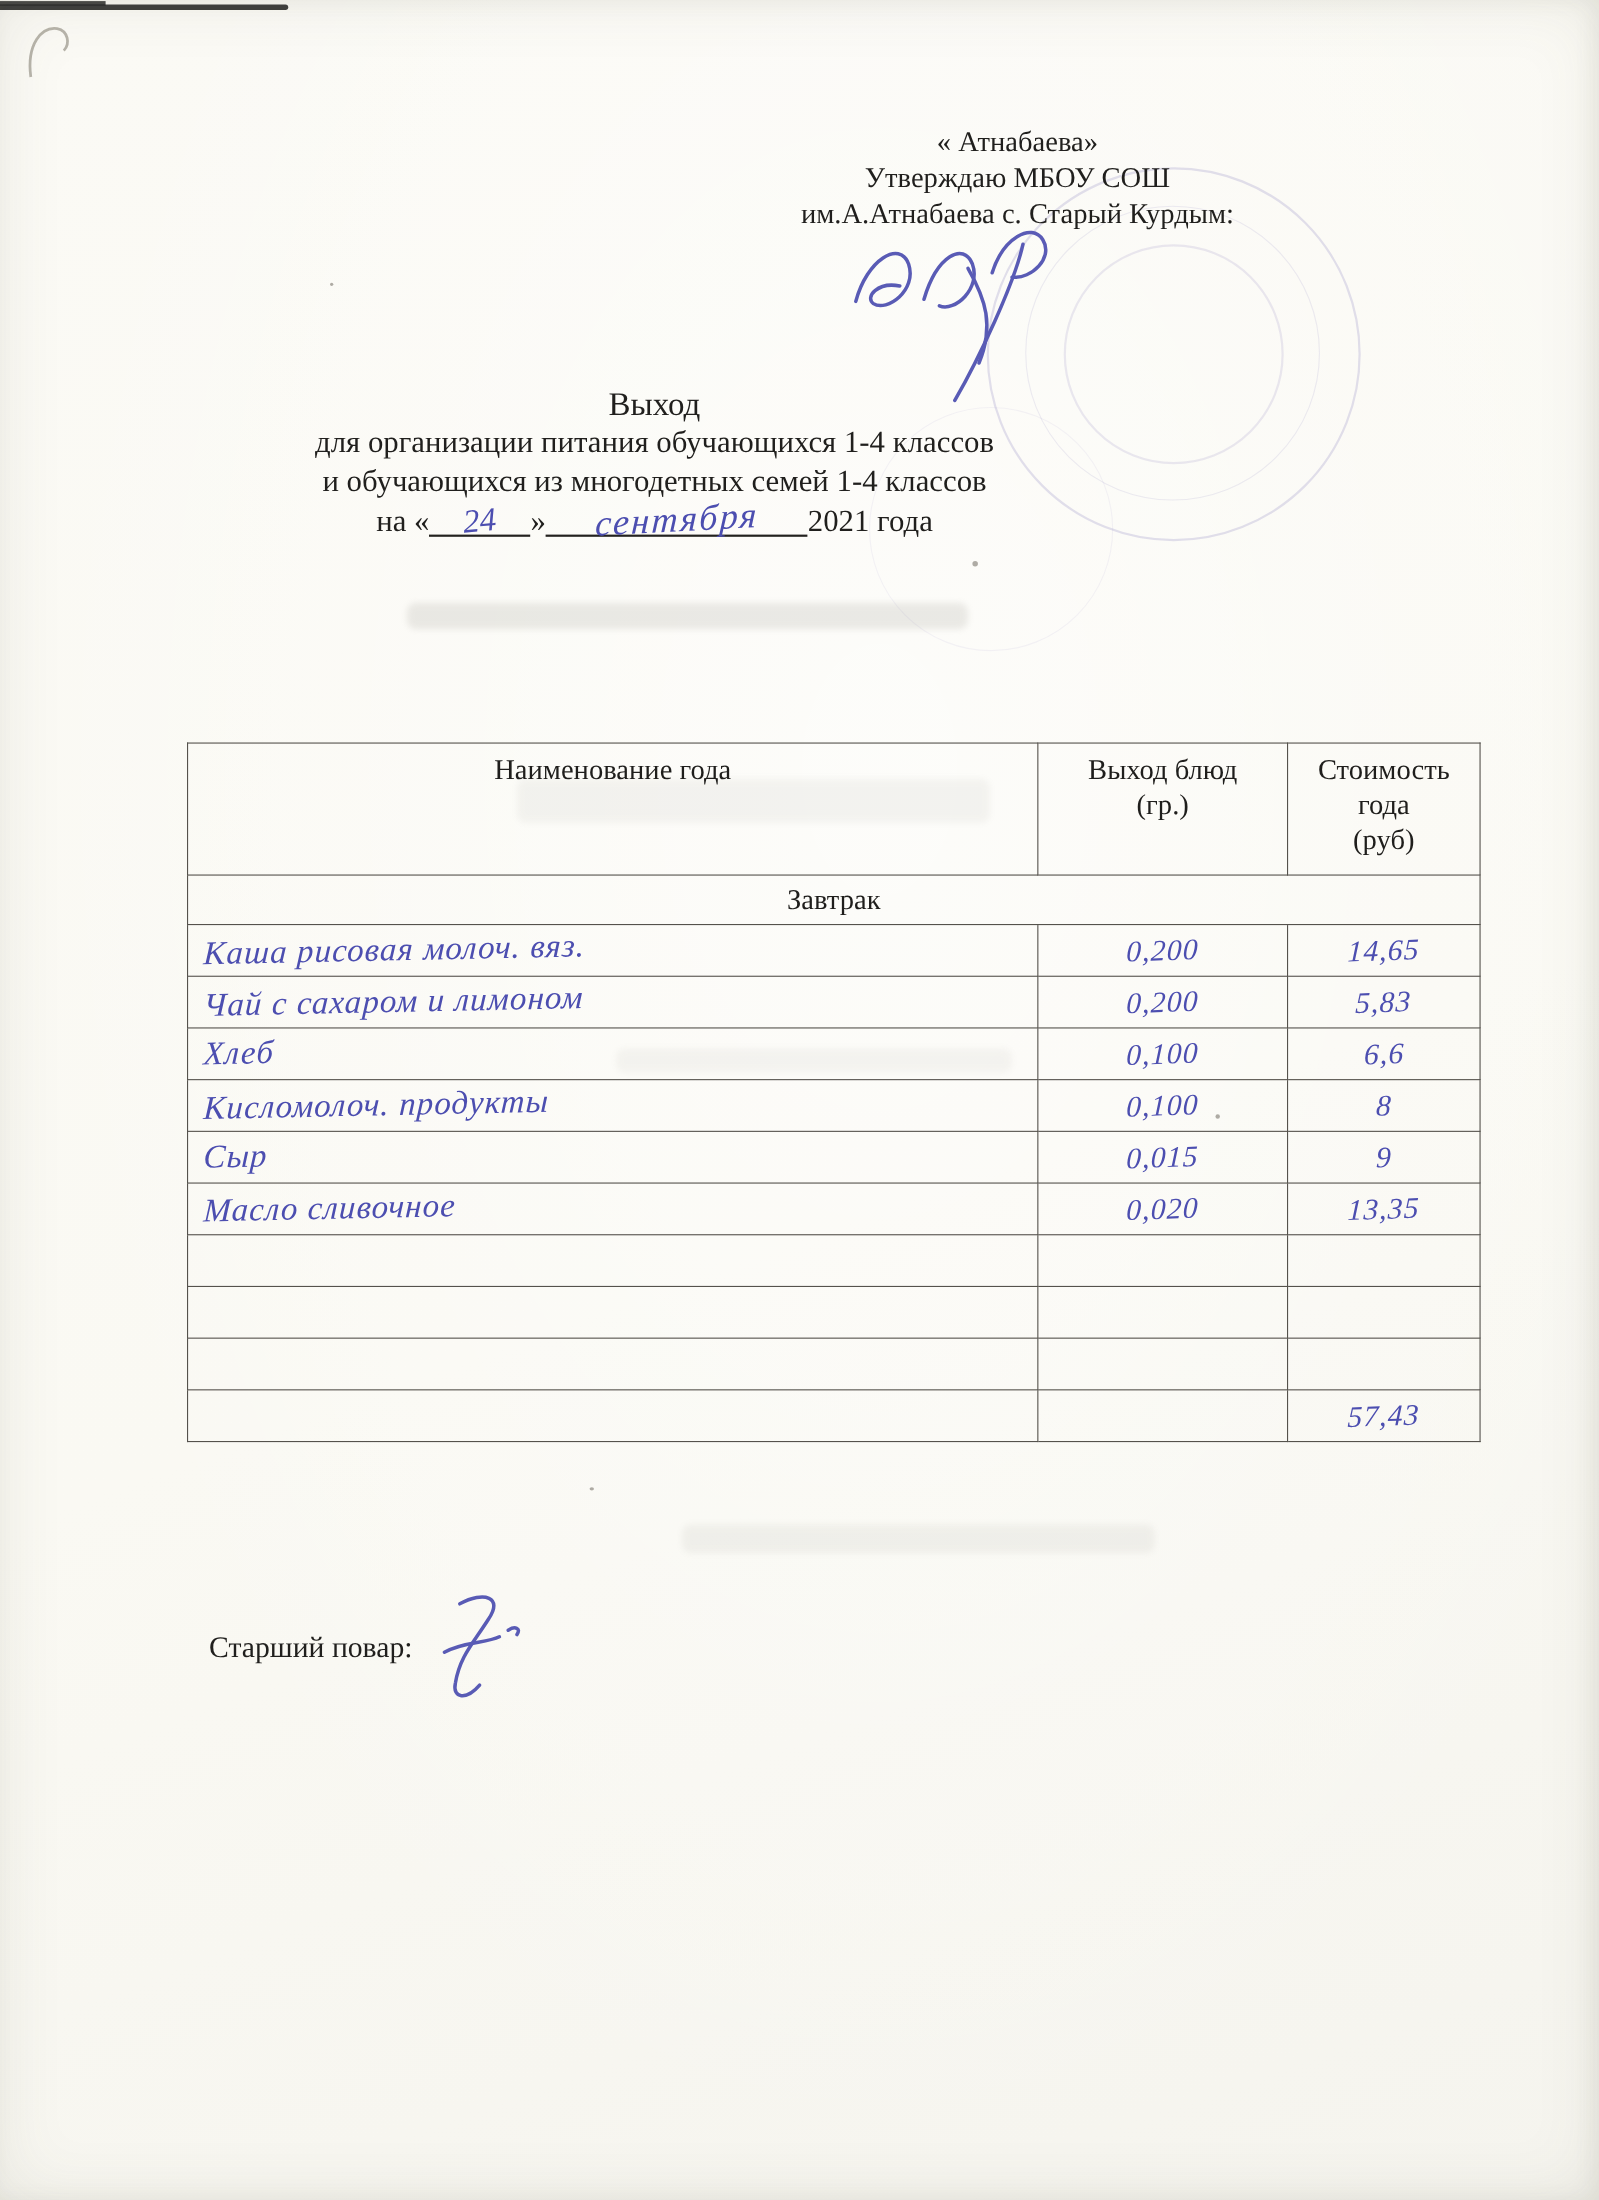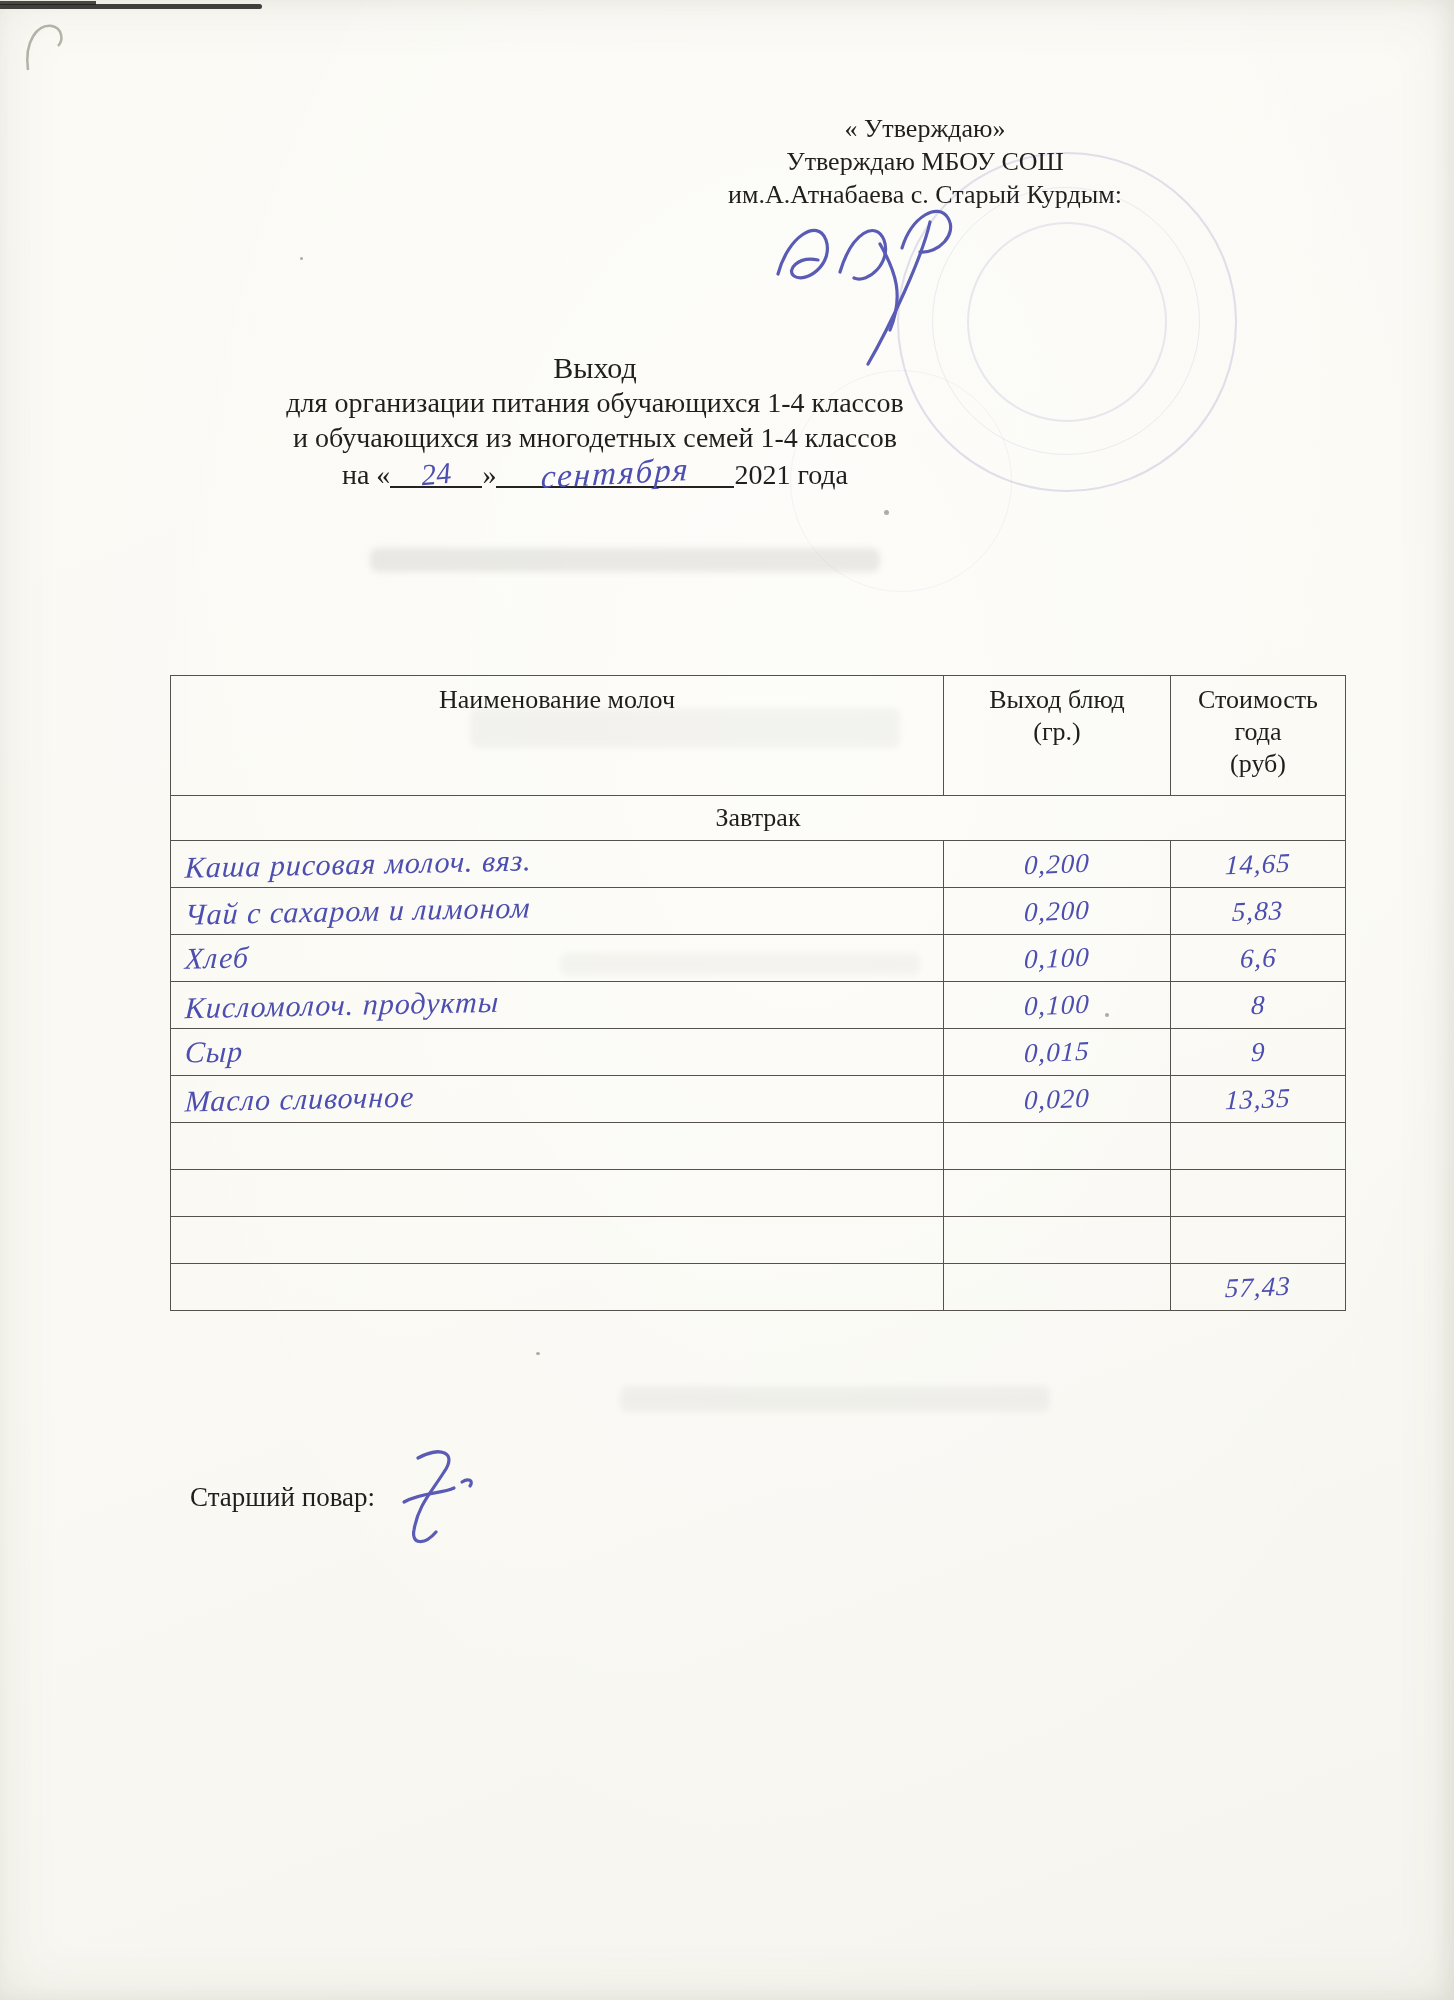--- a/index.html
+++ b/index.html
@@ -83,21 +83,21 @@
   <div class="smudge" style="left:470px;top:708px;width:430px;height:40px;opacity:.08;"></div>
   <div class="smudge" style="left:560px;top:953px;width:360px;height:22px;opacity:.07;"></div>
   <div class="smudge" style="left:620px;top:1386px;width:430px;height:26px;opacity:.09;"></div>
 
   <div class="stamp-ring" style="left:897px;top:152px;width:336px;height:336px;border-width:2.5px;"></div>
   <div class="stamp-ring" style="left:932px;top:187px;width:266px;height:266px;border-width:1.5px;opacity:.6;"></div>
   <div class="stamp-ring" style="left:967px;top:222px;width:196px;height:196px;border-width:2px;opacity:.7;"></div>
   <div class="stamp-ring" style="left:790px;top:370px;width:220px;height:220px;border-width:1.5px;opacity:.35;"></div>
 
   <div class="abs approval printed">
-    <div>« Утверждаю»</div>
+    <div>« Атнабаева»</div>
     <div>Утверждаю МБОУ СОШ</div>
     <div>им.А.Атнабаева с. Старый Курдым:</div>
   </div>
 
   <svg class="sig-svg" style="left:762px;top:188px;" width="230" height="190" viewBox="0 0 230 190">
     <g fill="none" stroke="#4c4eb0" stroke-width="3.2" stroke-linecap="round" opacity=".92">
       <path d="M16,86 C26,48 56,30 64,52 C72,76 44,96 32,88 C24,82 36,68 56,72"></path>
       <path d="M78,84 C90,44 114,32 122,52 C130,74 106,96 92,90"></path>
       <path d="M140,60 C150,28 176,14 186,30 C196,46 176,66 158,64"></path>
       <path d="M168,34 C160,70 128,138 106,176"></path>
@@ -116,21 +116,21 @@
 
 
   <table class="menu-table">
     <colgroup>
       <col style="width:773px">
         <col style="width:227px">
         <col style="width:175px">
     </colgroup>
     <tbody>
         <tr class="hdr">
-      <td class="pre">Наименование молоч</td>
+      <td class="pre">Наименование года</td>
       <td class="pre">Выход блюд
 (гр.)</td>
       <td class="pre">Стоимость
 года
 (руб)</td>
     </tr>
     <tr class="section">
       <td colspan="3">Завтрак</td>
     </tr>
 

